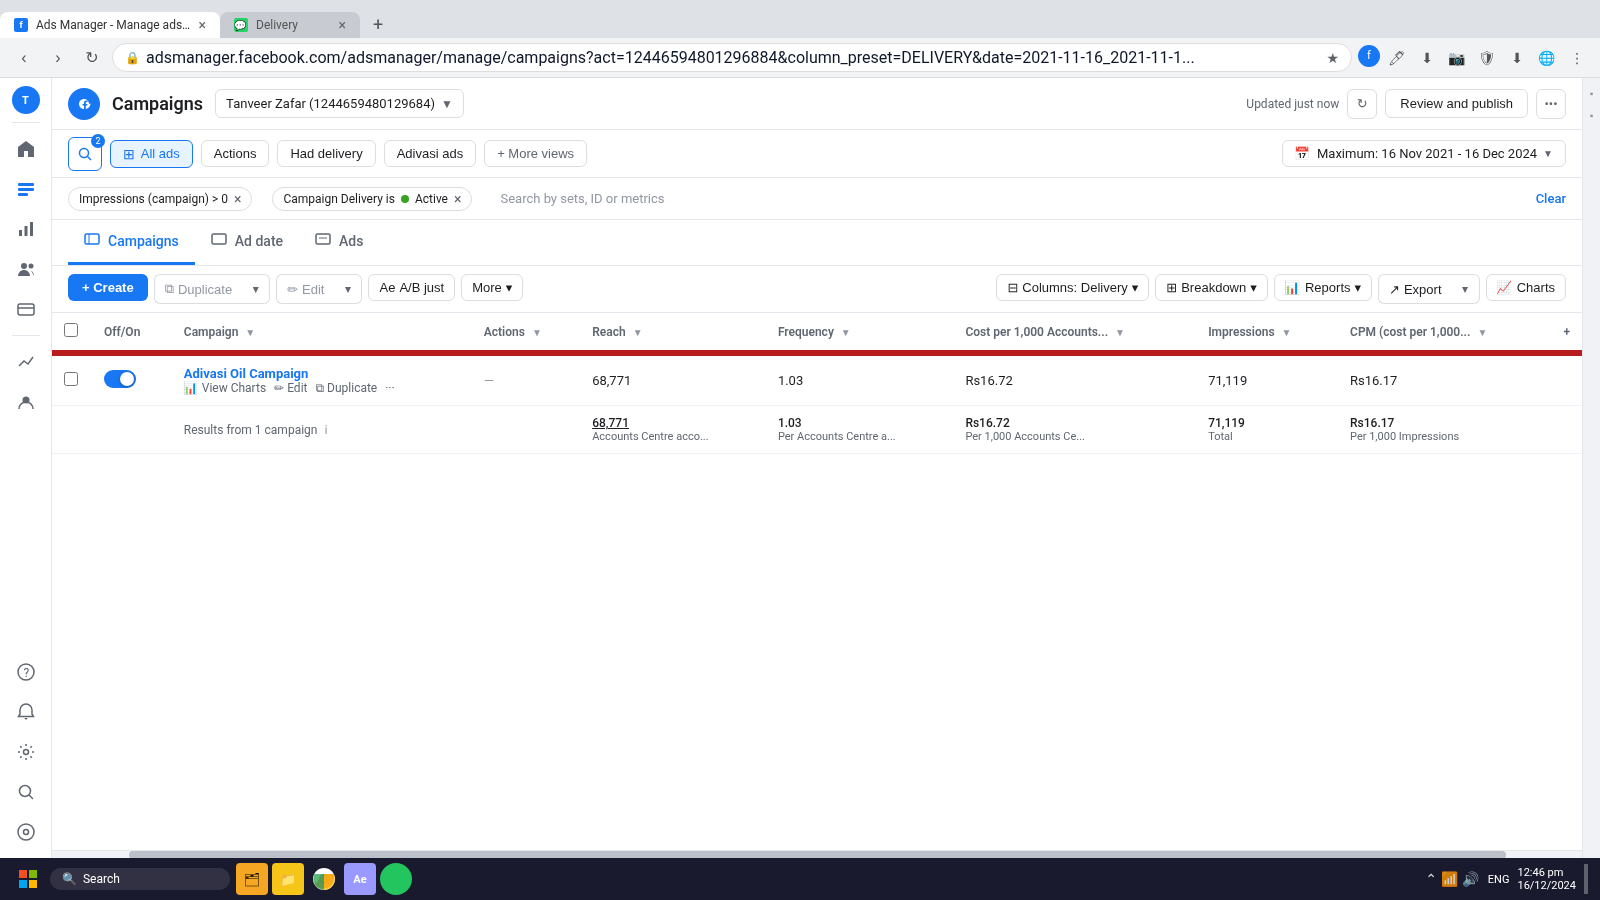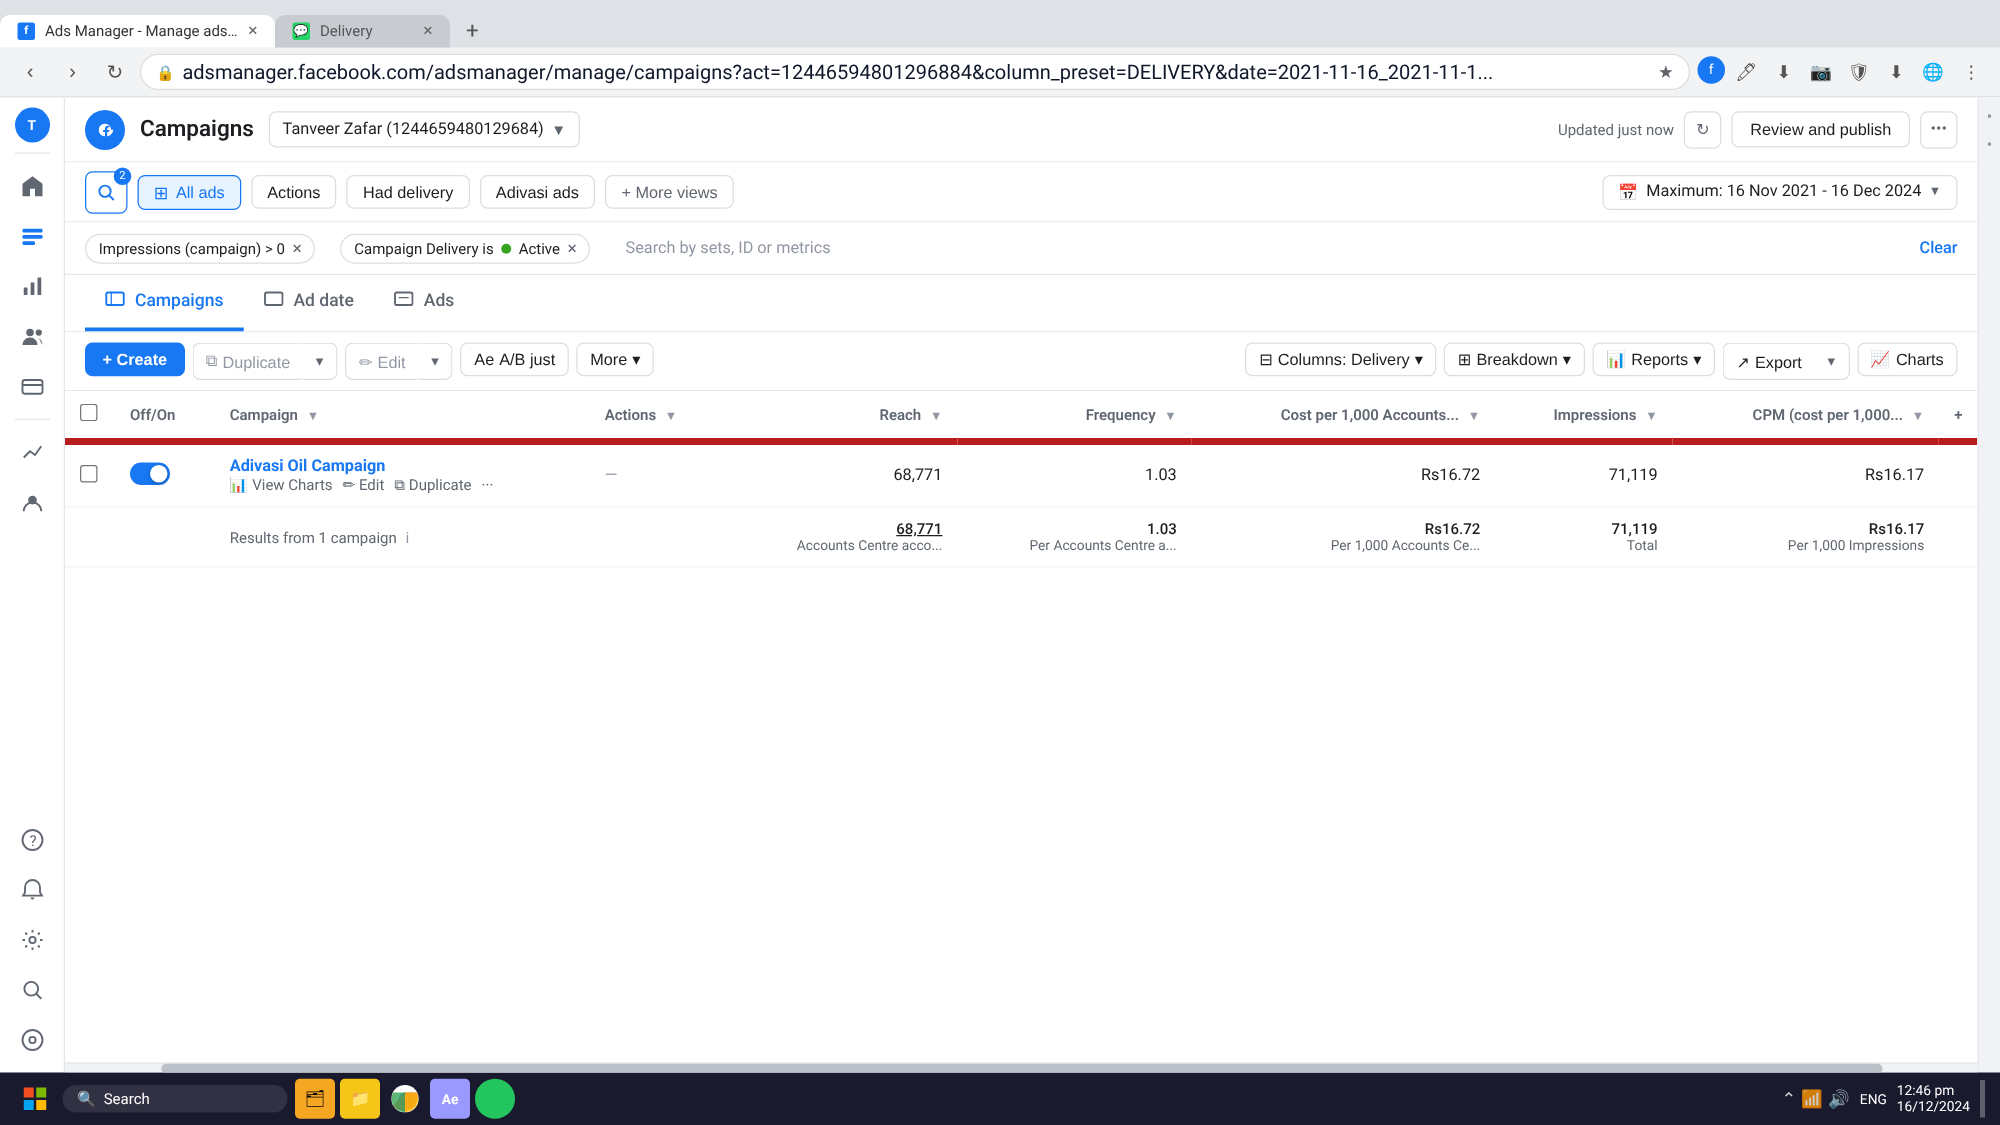--- a/index.html
+++ b/index.html
@@ -95,21 +95,21 @@
     th { padding: 10px 12px; text-align: left; font-size: 12px; font-weight: 600; color: #606770; border-bottom: 6px solid #b91c1c; white-space: nowrap; }
     th .sort-icon { font-size: 10px; color: #9197a3; margin-left: 4px; }
     td { padding: 10px 12px; font-size: 13px; color: #1c1e21; border-bottom: 1px solid #f0f2f5; vertical-align: middle; }
     .campaign-link { color: #1877f2; text-decoration: none; font-weight: 700; cursor: pointer; }
     .toggle { width: 32px; height: 18px; border-radius: 9px; background: #1877f2; position: relative; cursor: pointer; display: inline-flex; align-items: center; }
     .toggle-thumb { width: 14px; height: 14px; border-radius: 50%; background: #fff; position: absolute; right: 2px; box-shadow: 0 1px 3px rgba(0,0,0,.3); }
     .row-actions { display: flex; align-items: center; gap: 8px; font-size: 12px; color: #606770; }
     .row-action { cursor: pointer; display: flex; align-items: center; gap: 3px; color: #606770; }
     .results-row td { color: #606770; font-size: 12px; }
     .dash { color: #9197a3; }
-    .align-right { text-align: right; }
+    .align-right { }
     .summary-label { color: #606770; font-size: 11px; }
 
     
     .h-scrollbar { height: 8px; background: #f0f2f5; border-top: 1px solid #e4e6eb; position: relative; }
     .h-scrollbar-thumb { height: 8px; background: #bcc0c8; border-radius: 4px; width: 90%; margin-left: 5%; }
 
     
     .taskbar { height: 42px; background: #1a1a2e; display: flex; align-items: center; justify-content: space-between; padding: 0 12px; }
     .taskbar-left { display: flex; align-items: center; gap: 6px; }
     .start-btn { width: 32px; height: 32px; display: flex; align-items: center; justify-content: center; }

